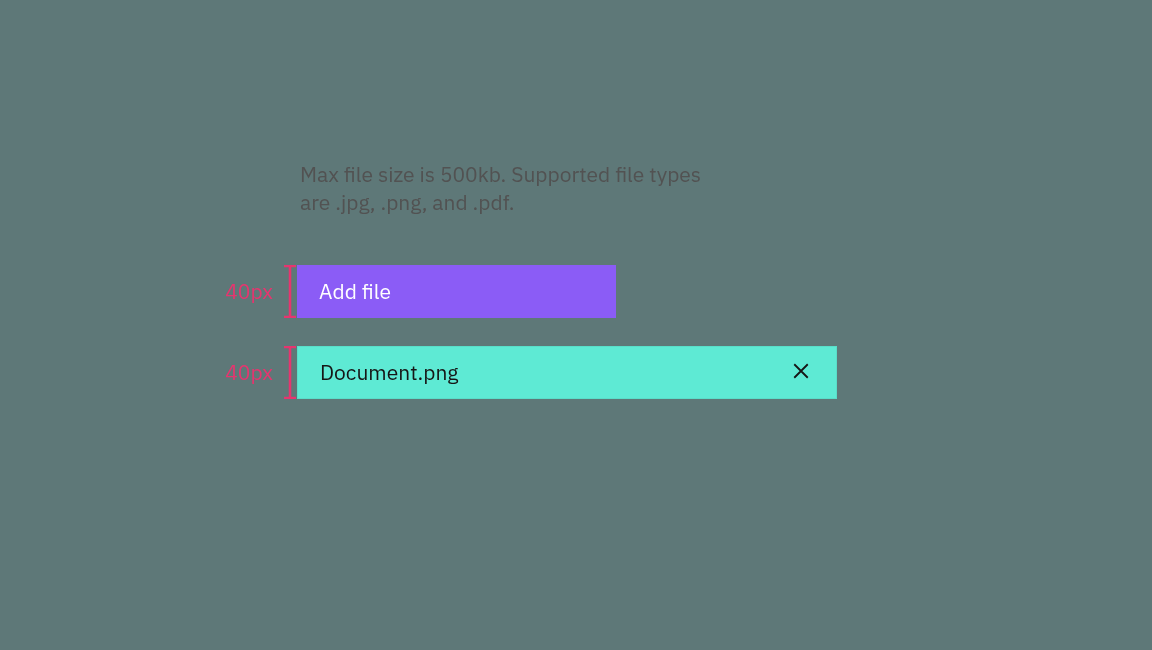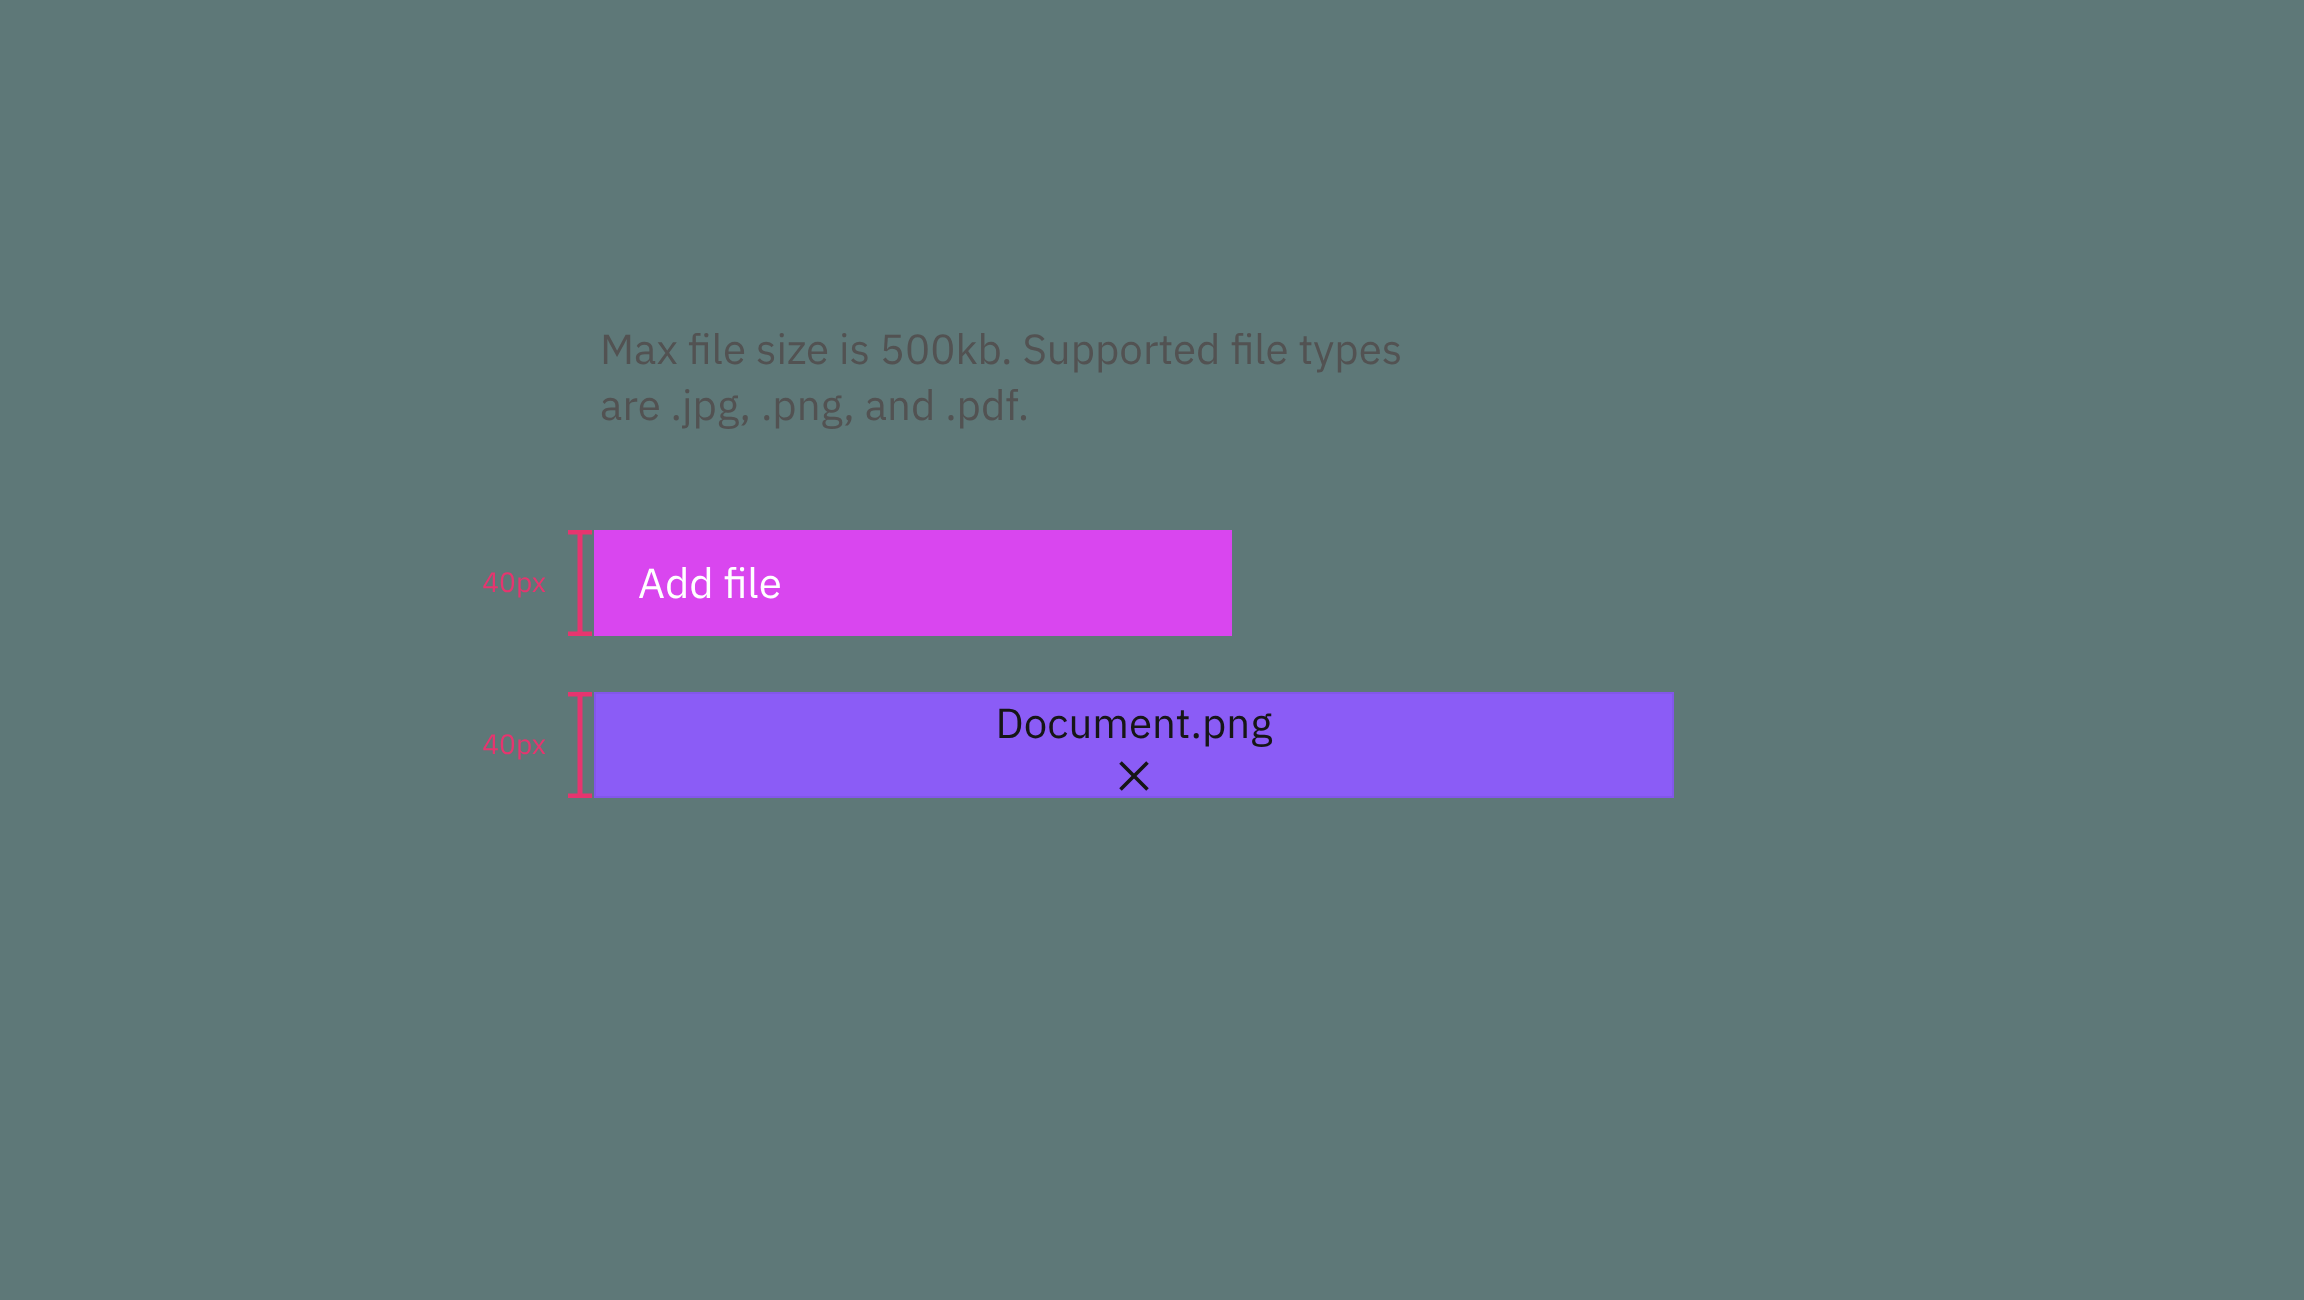--- a/index.html
+++ b/index.html
@@ -41,57 +41,56 @@
     }
     .annotation {
       display: flex;
       align-items: center;
       width: 105px;
       margin-left: -108px;
       justify-content: flex-end;
       gap: 10px;
     }
     .annotation-label {
-      font-size: 14px;
+      font-size: 21px;
       color: #e6356f;
       font-weight: 400;
     }
     .bracket {
       width: 14px;
       height: 53px;
       flex-shrink: 0;
     }
     .bracket svg {
       display: block;
     }
     .add-button {
-      background: #d946ef;
+      background: #8b5cf6;
       color: #ffffff;
       border: none;
       height: 53px;
       width: 319px;
       padding: 0 22px;
       font-size: 21px;
       font-weight: 400;
       text-align: left;
       cursor: pointer;
       font-family: inherit;
       display: flex;
       align-items: center;
     }
     .file-item {
-      background: #8b5cf6;
+      background: #5eead4;
       height: 53px;
       width: 540px;
       display: flex;
       align-items: center;
       justify-content: space-between;
       padding: 0 22px;
       border: 1px solid rgba(0,0,0,0.05);
-      flex-direction: column;
     }
     .file-name {
       font-size: 21px;
       color: #161616;
       font-weight: 400;
     }
     .close-btn {
       background: none;
       border: none;
       cursor: pointer;

